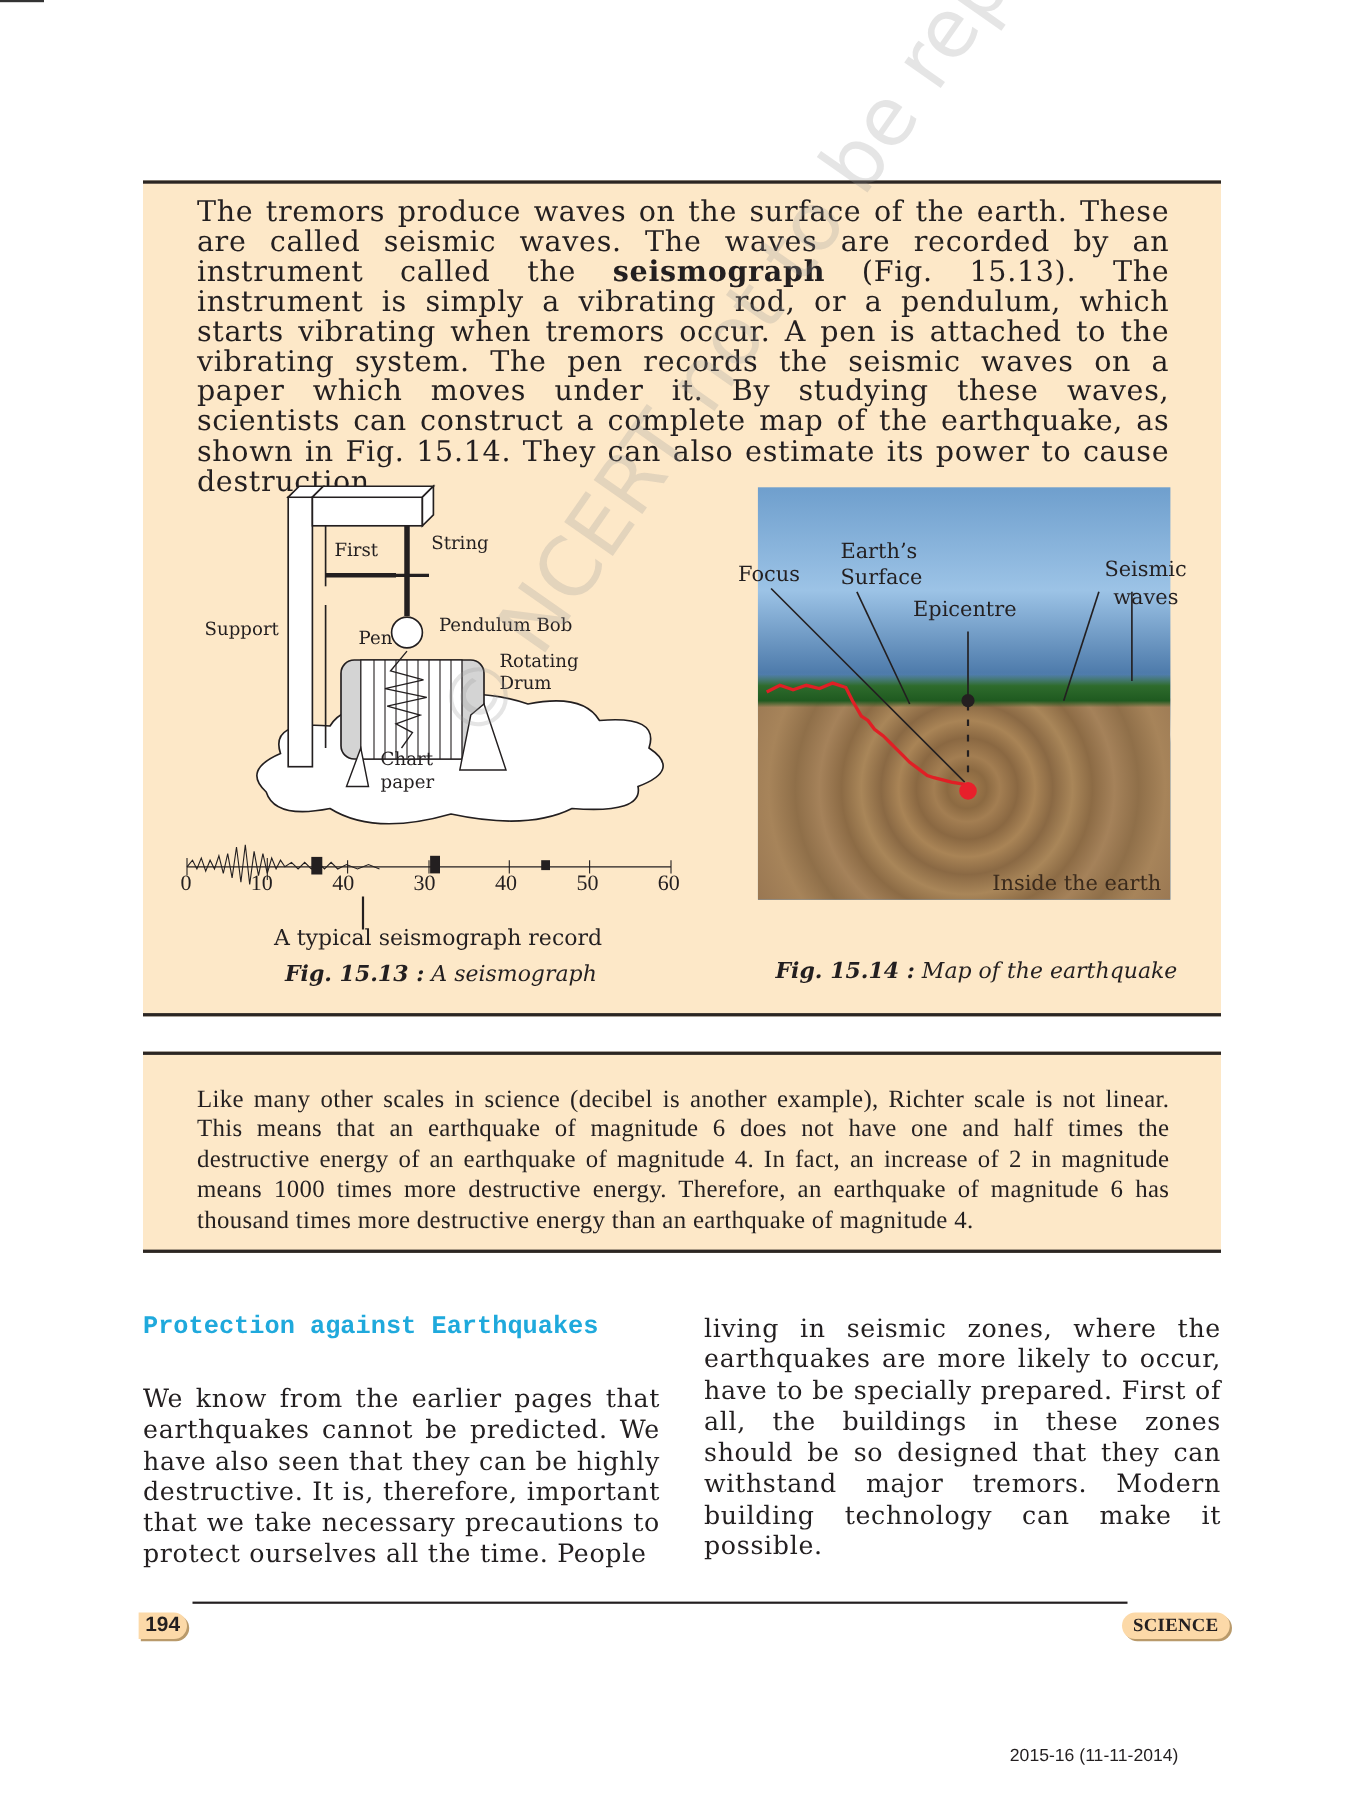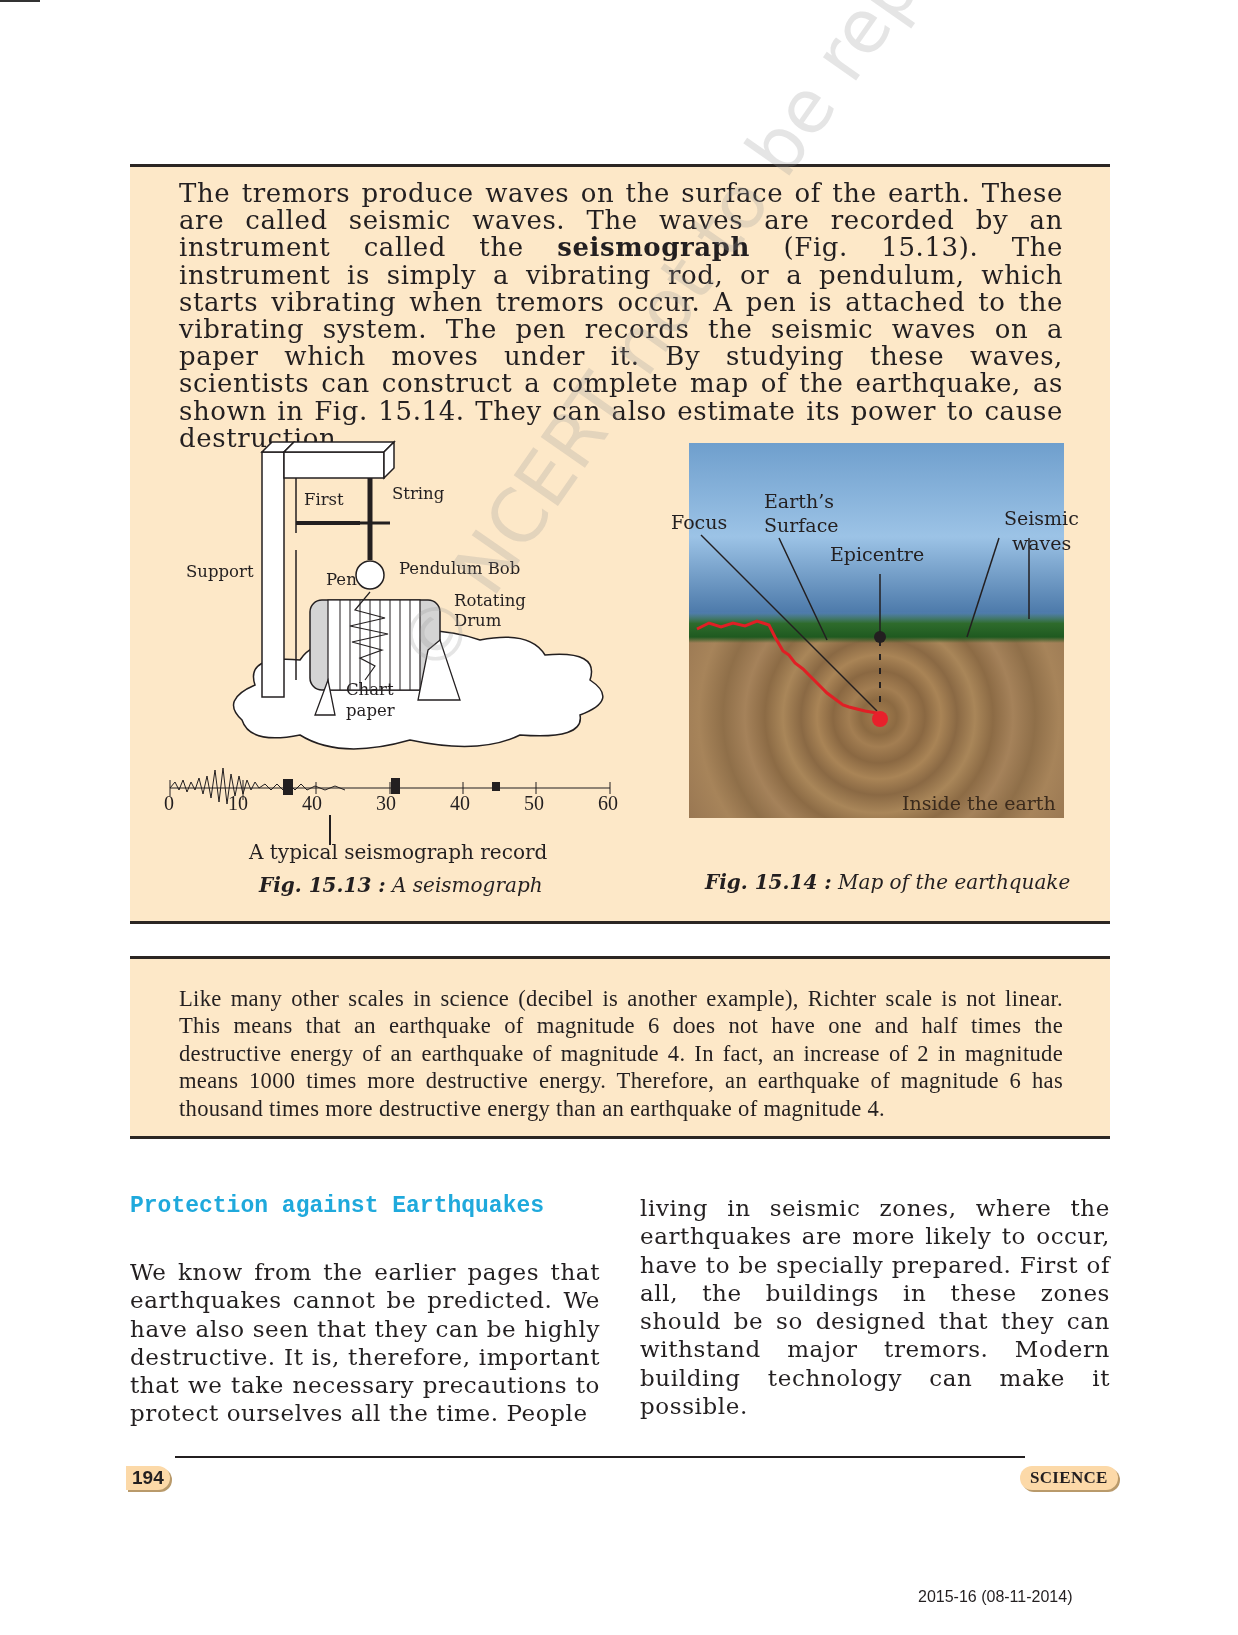--- a/index.html
+++ b/index.html
@@ -147,13 +147,13 @@
 
 <div class="section-title">Protection against Earthquakes</div>
 <div class="col colL">We know from the earlier pages that earthquakes cannot be predicted.  We have also seen that they can be highly destructive.  It is, therefore, important that we take necessary precautions to protect ourselves all the time.  People</div>
 <div class="col colR">living in seismic zones, where the earthquakes are more likely to occur, have to be specially prepared.  First of all, the buildings in these zones should be so designed that they can withstand major tremors.  Modern building technology can make it possible.</div>
 
 <div class="watermark">© NCERT not to be republished</div>
 
 <div class="footer-line"></div>
 <div class="pg pg-num">194</div>
 <div class="pg pg-sci">SCIENCE</div>
-<div class="date">2015-16 (08-11-2014)</div>
+<div class="date">2015-16 (11-11-2014)</div>
 
 </body></html>

